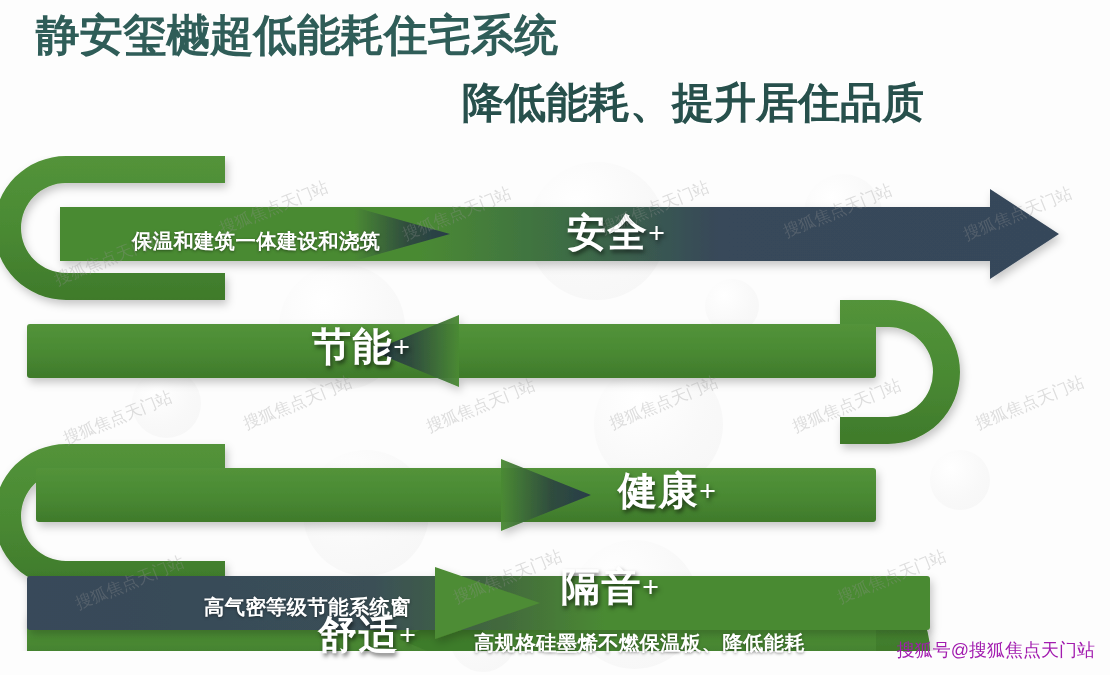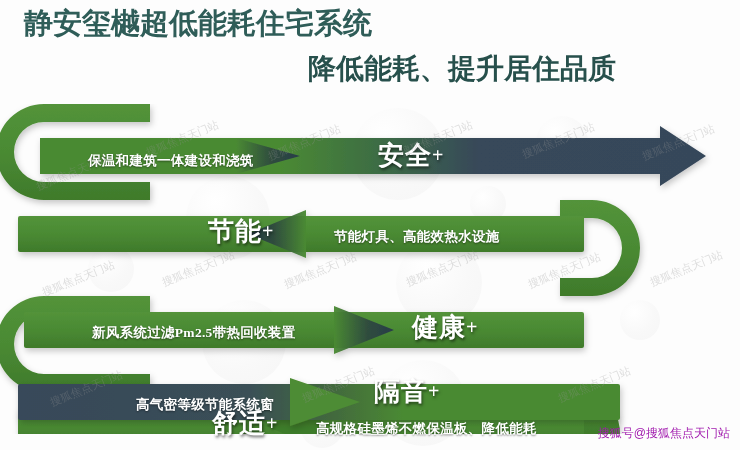--- a/index.html
+++ b/index.html
@@ -173,22 +173,20 @@
           <feDropShadow dx="1.5" dy="3" stdDeviation="3" flood-color="#000" flood-opacity="0.22"></feDropShadow>
         </filter>
       </defs>
       <g filter="url(#sh5)">
         <rect x="18" y="18" width="602" height="36" rx="2" fill="url(#g5)"></rect>
         <path d="M290,12 L290,60 L360,36 Z" fill="#4e8c34"></path>
       </g>
     </svg>
 
     <div class="rowtext" style="left:88px;top:48px;">保温和建筑一体建设和浇筑</div>
-    <div class="rowtext" style="left:334px;top:124px;">节能灯具、高能效热水设施</div>
-    <div class="rowtext" style="left:92px;top:220px;">新风系统过滤Pm2.5带热回收装置</div>
     <div class="rowtext" style="left:316px;top:316px;">高规格硅墨烯不燃保温板、降低能耗</div>
     <div class="rowtext" style="left:136px;top:292px;text-align:center;">高气密等级节能系统窗</div>
 
     <div class="keylabel" style="left:208px;top:110px;">
       <span>节能</span><span class="plus">+</span>
     </div>
     <div class="keylabel" style="left:378px;top:34px;">
       <span>安全</span><span class="plus">+</span>
     </div>
     <div class="keylabel" style="left:412px;top:206px;">

